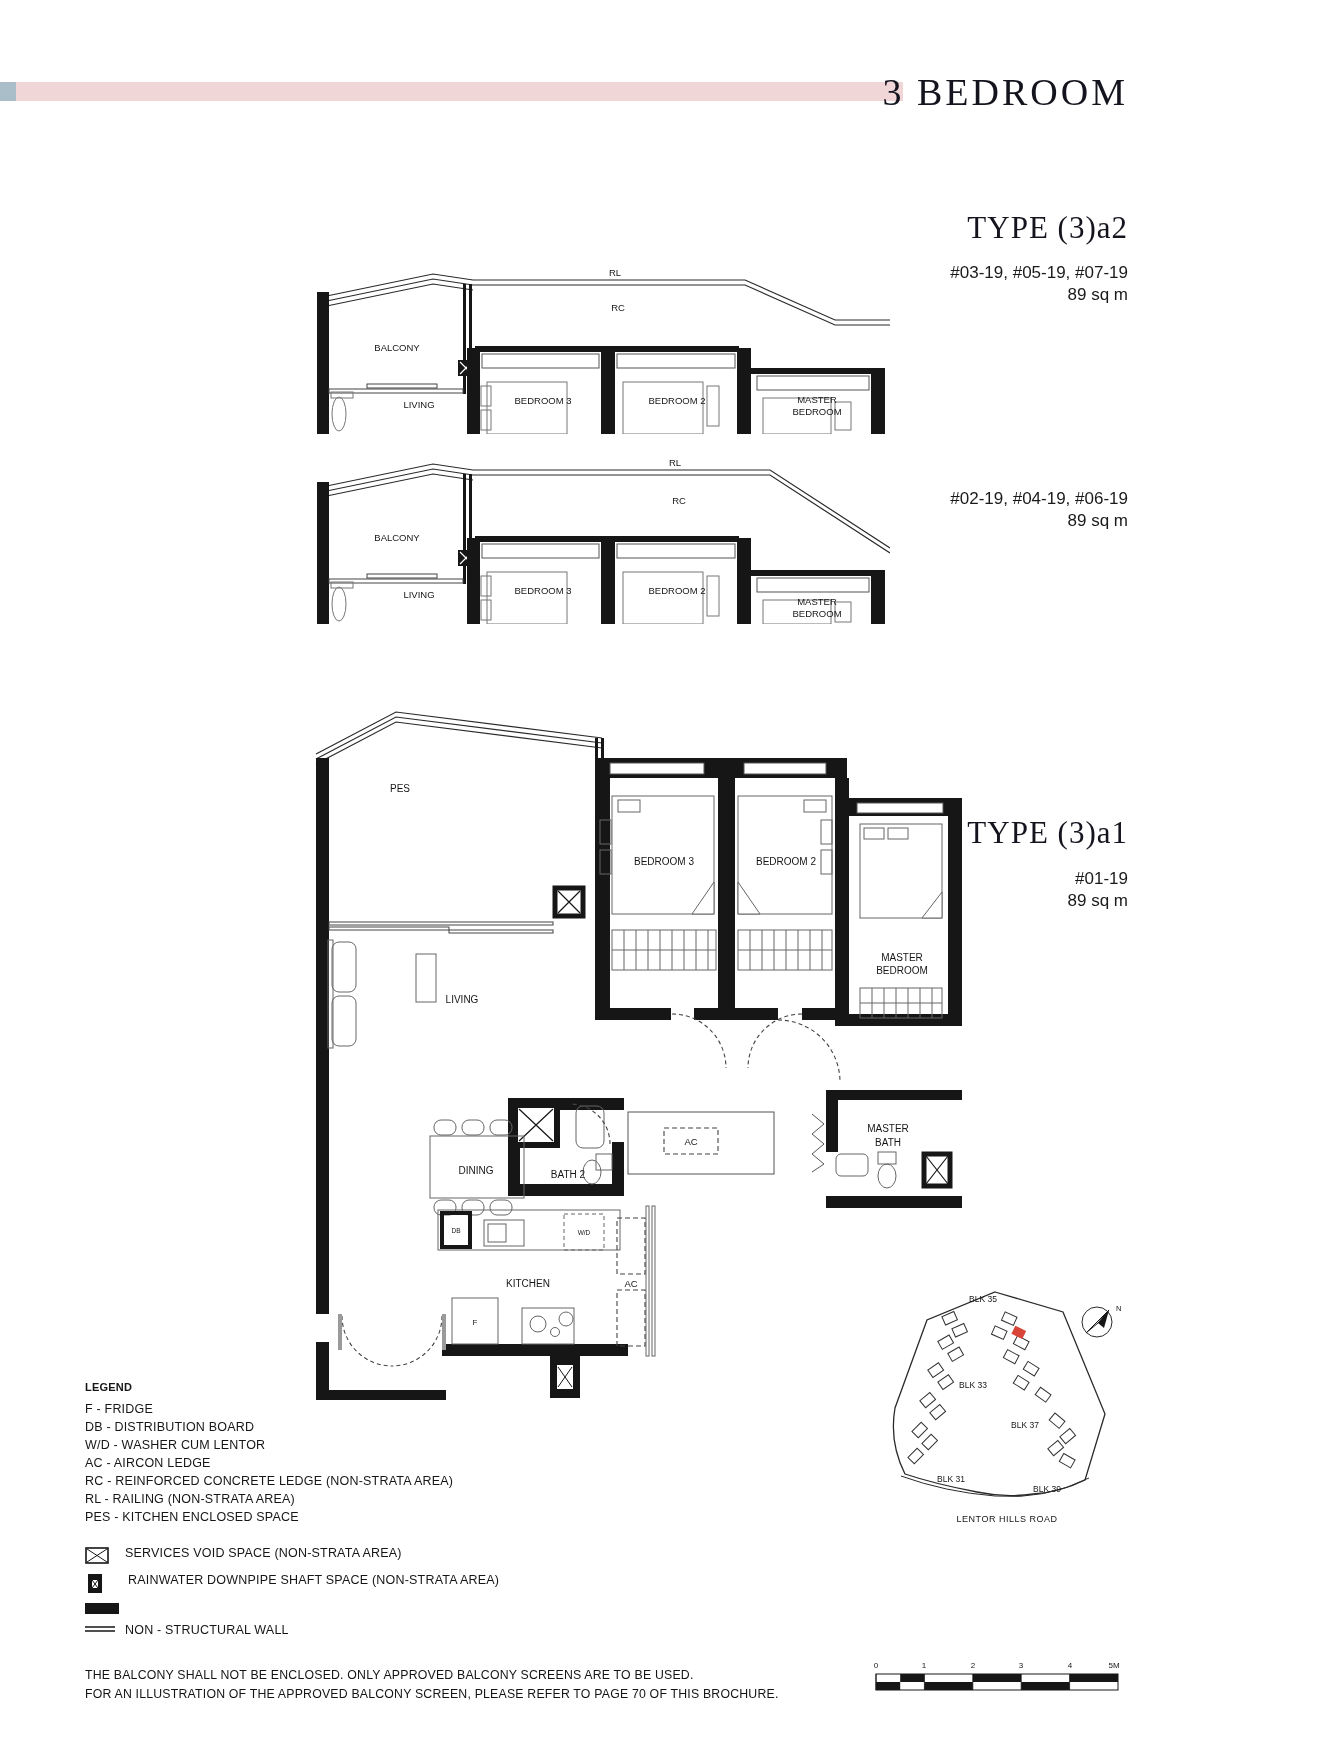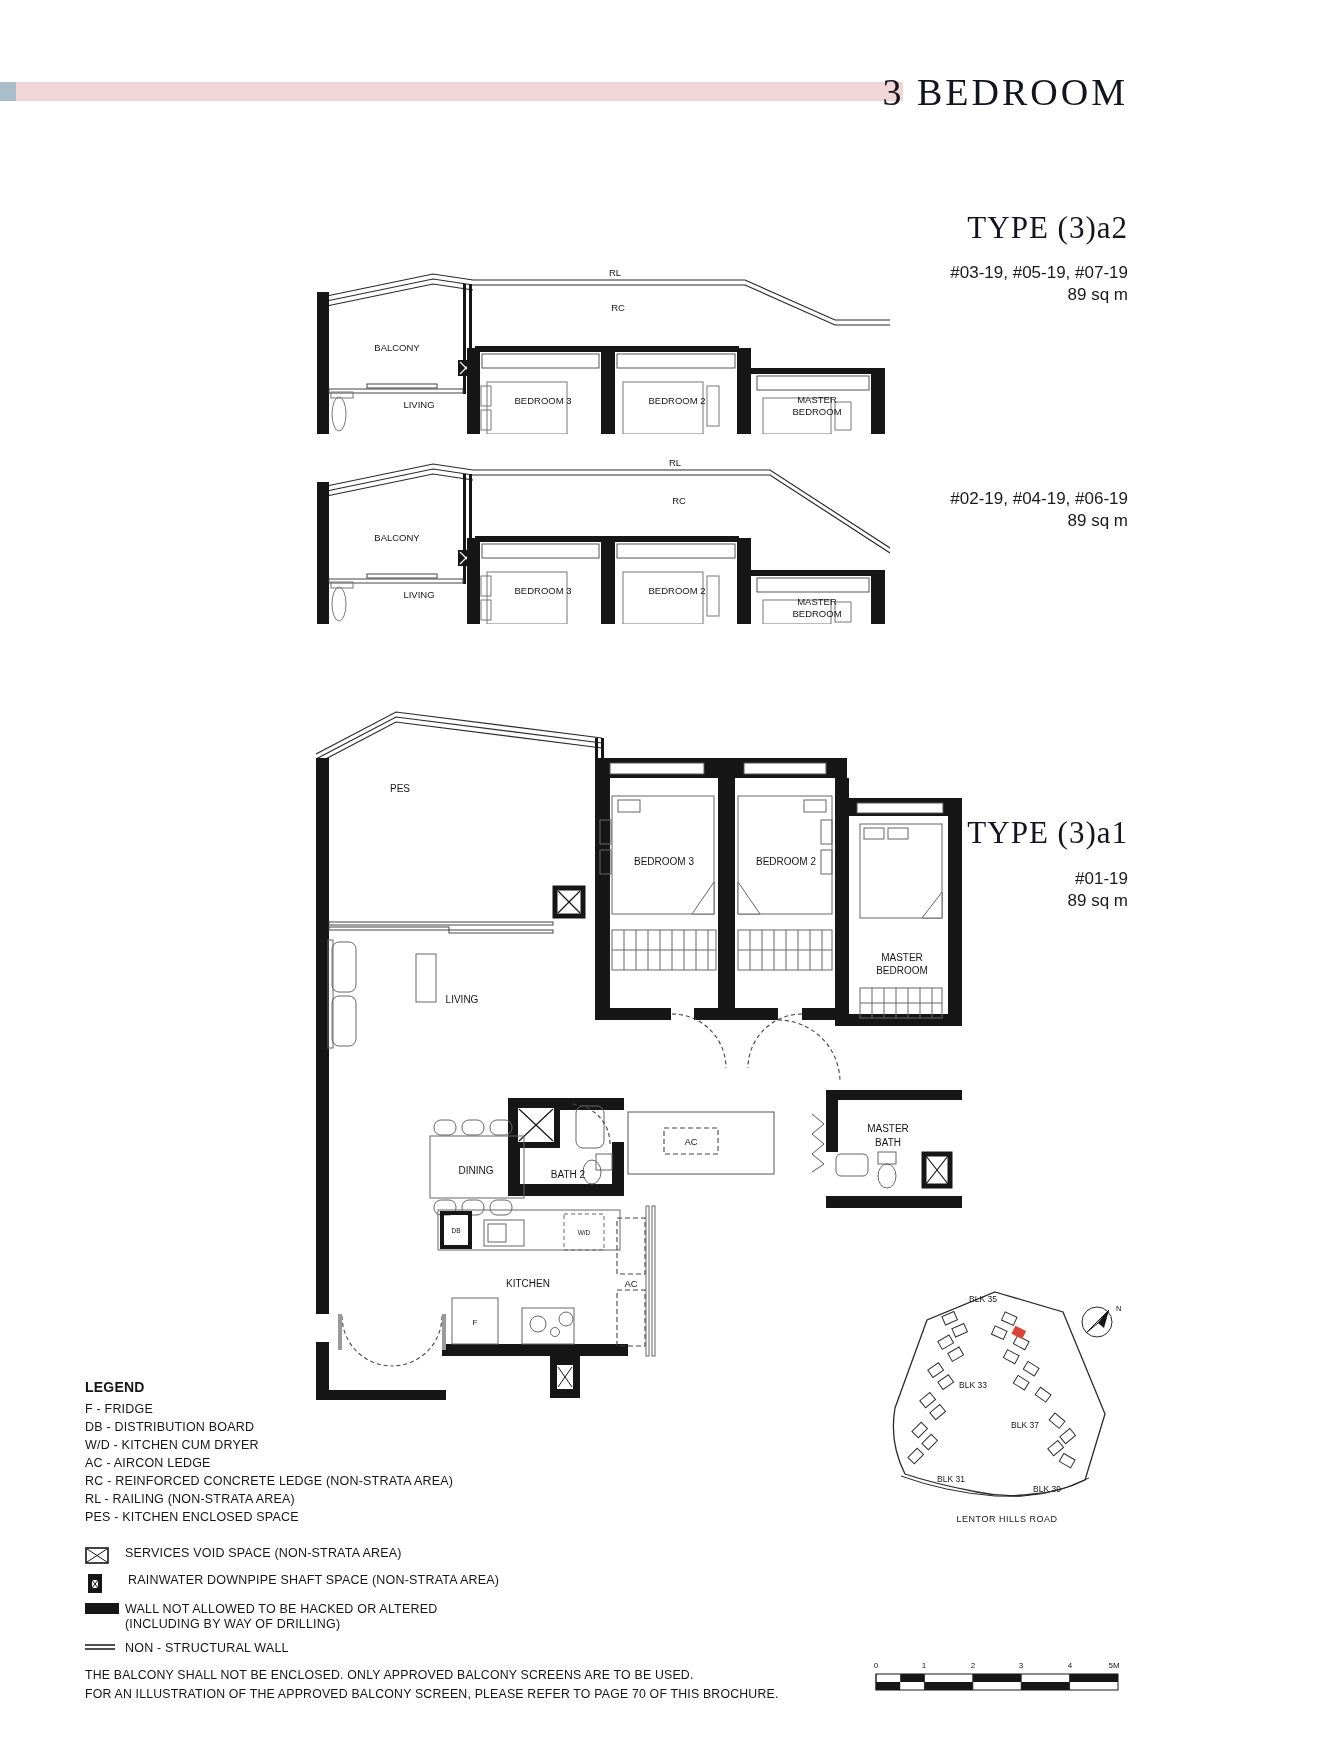--- a/index.html
+++ b/index.html
@@ -8,21 +8,21 @@
   .serif{font-family:"Liberation Serif","DejaVu Serif",serif;color:#14141e;}
   .page-title{top:70px;right:194px;font-size:38px;letter-spacing:3px;font-weight:400;}
   .type-heading{right:194px;font-size:31px;letter-spacing:1px;font-weight:400;}
   .unit-info{right:194px;text-align:right;font-size:17px;line-height:22px;color:#1a1a1a;}
   .bar{top:82px;left:0;height:19px;}
   .bar .blue{position:absolute;left:0;top:0;width:16px;height:19px;}
   .bar .pink{position:absolute;left:16px;top:0;width:887px;height:19px;}
   svg{display:block;}
   svg text{font-family:"Liberation Sans",sans-serif;fill:#161616;}
   .legend{left:85px;top:1378px;font-size:12.5px;line-height:18px;letter-spacing:.2px;}
-  .legend .t{font-weight:bold;font-size:14px;margin-bottom:4px;}
+  .legend .t{font-weight:bold;font-size:11px;margin-bottom:4px;}
   .legend div{white-space:nowrap;}
   .symrows{left:85px;top:1546px;font-size:12.5px;}
   .symrow{display:flex;align-items:flex-start;margin-bottom:9px;}
   .symrow .ic{width:40px;flex:0 0 40px;display:flex;justify-content:flex-start;padding-top:1px;}
   .symrow .tx{letter-spacing:.2px;line-height:15px;}
   .disclaimer{left:85px;top:1666px;font-size:12.3px;line-height:19px;letter-spacing:.2px;color:#141414;}
 </style>
 </head>
 <body>
 
@@ -319,21 +319,21 @@
   <text x="319" y="585" font-size="9.5" text-anchor="middle">AC</text>
   <text x="144" y="531" font-size="6.5" text-anchor="middle">DB</text>
   <text x="272" y="533" font-size="6.5" text-anchor="middle">W/D</text>
   <text x="163" y="623" font-size="8" text-anchor="middle">F</text>
 </svg>
 
 <div class="abs legend">
   <div class="t">LEGEND</div>
   <div>F - FRIDGE</div>
   <div>DB - DISTRIBUTION BOARD</div>
-  <div>W/D - KITCHEN CUM DRYER</div>
+  <div>W/D - WASHER CUM LENTOR</div>
   <div>AC - AIRCON LEDGE</div>
   <div>RC - REINFORCED CONCRETE LEDGE (NON-STRATA AREA)</div>
   <div>RL - RAILING (NON-STRATA AREA)</div>
   <div>PES - KITCHEN ENCLOSED SPACE</div>
 </div>
 
 <div class="abs symrows">
   <div class="symrow">
     <span class="ic">
       <svg width="24" height="17" viewBox="0 0 24 17">
@@ -352,24 +352,20 @@
         </svg>
     </span>
     <span class="tx">RAINWATER DOWNPIPE SHAFT SPACE (NON-STRATA AREA)</span>
   </div>
   <div class="symrow">
     <span class="ic">
       <svg width="34" height="11" viewBox="0 0 34 11">
           <rect x="0" y="0" width="34" height="11" fill="#161616"></rect>
         </svg>
     </span>
-    <span class="tx">
-      <span>WALL NOT ALLOWED TO BE HACKED OR ALTERED</span><br>
-      <span>(INCLUDING BY WAY OF DRILLING)</span>
-    </span>
   </div>
   <div class="symrow" style="margin-top:2px;">
     <span class="ic">
       <svg width="30" height="10" viewBox="0 0 30 10">
           <path d="M0,3 H30 M0,7 H30" stroke="#161616" stroke-width="1.6"></path>
         </svg>
     </span>
     <span class="tx">NON - STRUCTURAL WALL</span>
   </div>
 </div>

